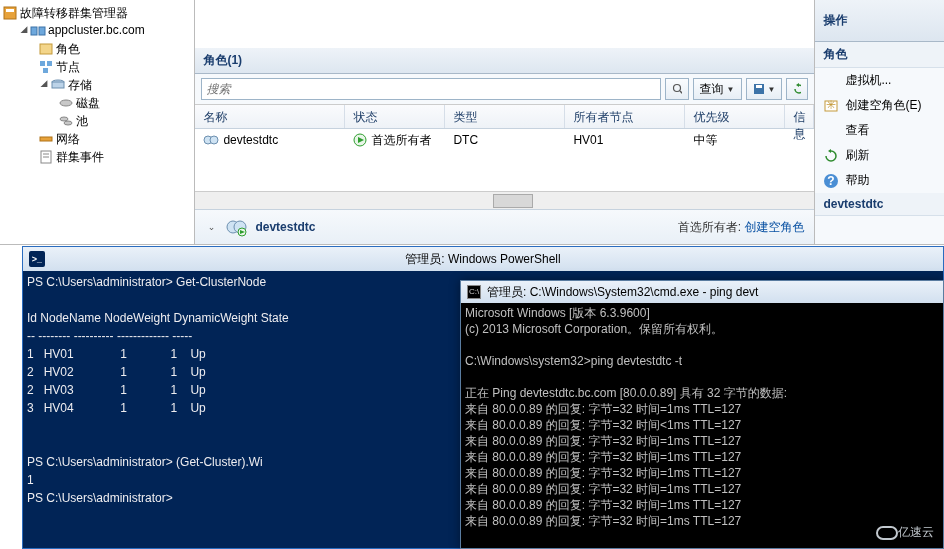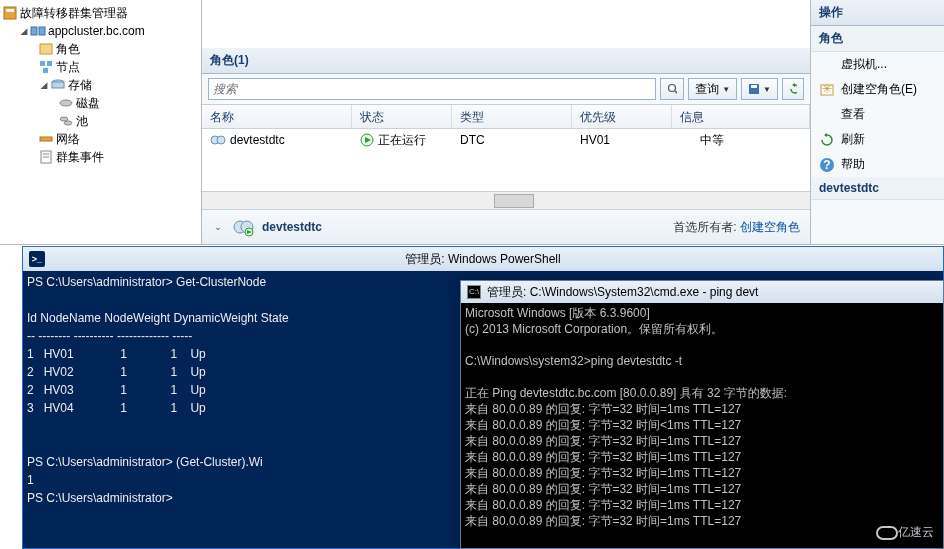--- a/index.html
+++ b/index.html
@@ -1,20 +1,20 @@
 <!DOCTYPE html>
 <html><head>
 <meta charset="utf-8">
 <style>
 * { margin: 0; padding: 0; box-sizing: border-box; font-family: "Microsoft YaHei", "Segoe UI", Tahoma, sans-serif; font-size: 12px; }
 body { background: #fff; width: 944px; height: 549px; overflow: hidden; position: relative; }
 
 .top-region { display: flex; height: 245px; border-bottom: 1px solid #bbb; }
 .tree-panel { width: 202px; background: #fff; border-right: 1px solid #bbb; padding: 4px 2px; }
-.tree-row { display: flex; align-items: center; height: 18px; padding: 1px 0; cursor: default; }
+.tree-row { display: flex; height: 18px; padding: 1px 0; cursor: default; }
 .tree-indent1 { padding-left: 16px; }
 .tree-indent2 { padding-left: 36px; }
 .tree-indent3 { padding-left: 56px; }
 .expander { width: 12px; height: 12px; display: inline-flex; align-items: center; justify-content: center; font-size: 9px; color: #555; cursor: pointer; }
 .tree-icon { width: 16px; height: 16px; display: inline-flex; align-items: center; justify-content: center; margin-right: 2px; }
 .tree-label { color: #000; }
 
 .center-panel { flex: 1; display: flex; flex-direction: column; background: #fff; border-right: 1px solid #bbb; }
 .center-header { background: linear-gradient(#eef3f8,#dde6f0); border-bottom: 1px solid #a8b8c8; padding: 4px 8px; font-weight: bold; color: #1a3d6e; margin-top: 48px; }
 .search-row { display: flex; align-items: center; padding: 4px 6px; gap: 4px; background: #f6f9fc; border-bottom: 1px solid #ccc; }
@@ -30,21 +30,21 @@
 .state-dot { width: 14px; height: 14px; }
 .bottom-scroll { height: 18px; background: #efefef; border-top: 1px solid #ccc; display: flex; align-items: center; justify-content: center; position: relative; }
 .scroll-nub { position:absolute; left:48%; width:40px; height:14px; background:#d8d8d8; border:1px solid #aaa; }
 .detail-bar { background: linear-gradient(#f6f9fc,#e9f0f7); border-top: 1px solid #c6d2de; padding: 6px 10px; display: flex; align-items: center; justify-content: space-between; }
 .detail-left { display: flex; align-items: center; gap: 8px; }
 .detail-title { font-weight: bold; color: #1a3d6e; }
 .detail-right { color: #333; }
 .link { color: #0a52a3; cursor: pointer; }
 
 .actions-panel { width: 133px; background: #f6f9fc; display: flex; flex-direction: column; }
-.actions-title { background: linear-gradient(#eef3f8,#dde6f0); border-bottom: 1px solid #a8b8c8; padding: 4px 8px; font-weight: bold; color: #1a3d6e; }
+.actions-title { background: linear-gradient(#eef3f8,#dde6f0); border-bottom: 1px solid #a8b8c8; padding: 12px 8px; font-weight: bold; color: #1a3d6e; }
 .actions-sub { background: #eef3f8; padding: 4px 8px; font-weight: bold; color: #1a3d6e; border-bottom: 1px solid #d6e0ea; }
 .action-item { display: flex; align-items: center; gap: 6px; padding: 4px 8px; cursor: pointer; }
 .ai-icon { width: 16px; height: 16px; display: inline-flex; align-items: center; justify-content: center; }
 
 .ps-window { position: absolute; left: 22px; top: 246px; right: 0; bottom: 0; border: 1px solid #2a6cbf; background: #012456; color: #eee; font-family: Consolas, "Lucida Console", monospace; font-size: 14px; line-height: 18px; }
 .ps-title { background: linear-gradient(#eaf1f9,#d2e0ef); color: #000; height: 24px; display: flex; align-items: center; justify-content: center; font-family: "Microsoft YaHei"; font-size: 12px; position: relative; }
 .ps-icon { position: absolute; left: 6px; width: 16px; height: 16px; background: #012456; border-radius: 2px; display: flex; align-items: center; justify-content: center; color: #fff; font-size: 9px; font-weight: bold; }
 .ps-body { padding: 2px 4px; white-space: pre; color: #eeedf0; overflow:hidden; }
 
 .cmd-window { position: absolute; left: 460px; top: 280px; width: 484px; height: 269px; border: 1px solid #5a7ca0; background: #000; color: #ccc; font-family: "SimSun", Consolas, monospace; font-size: 12px; line-height: 16px; box-shadow: 0 0 10px rgba(0,0,0,.4); }
@@ -171,20 +171,21 @@
           <svg width="12" height="12">
             <path d="M6 2 A4 4 0 1 1 2 6" fill="none" stroke="#2e8b2e" stroke-width="1.5"></path>
             <path d="M6 0 L6 4 L3 2 Z" fill="#2e8b2e"></path>
           </svg>
         </span>
     </div>
     <div class="grid-head">
       <div class="col c-name">名称</div>
       <div class="col c-state">状态</div>
       <div class="col c-type">类型</div>
+      <div class="col c-owner">所有者节点</div>
       <div class="col c-pri">优先级</div>
       <div class="col c-info">信息</div>
     </div>
     <div class="grid-body">
       <div class="grid-row">
         <div class="col c-name">
             <span>
               <svg width="16" height="16">
                 <circle cx="5" cy="8" r="4" fill="#cfe3f3" stroke="#6c8faf"></circle>
                 <circle cx="11" cy="8" r="4" fill="#cfe3f3" stroke="#6c8faf"></circle>
@@ -192,21 +193,21 @@
             </span>
             <span>devtestdtc</span>
           </div>
         <div class="col c-state">
             <span class="state-dot">
               <svg width="14" height="14">
                 <circle cx="7" cy="7" r="6" fill="#e8f5e8" stroke="#2e9e2e"></circle>
                 <path d="M5 4 L11 7 L5 10 Z" fill="#2e9e2e"></path>
               </svg>
             </span>
-            <span>正在运行</span>
+            <span>首选所有者</span>
           </div>
         <div class="col c-type">DTC</div>
         <div class="col c-owner">HV01</div>
         <div class="col c-pri">中等</div>
         <div class="col c-info"></div>
       </div>
     </div>
     <div class="bottom-scroll">
         <div class="scroll-nub"></div>
       </div>

